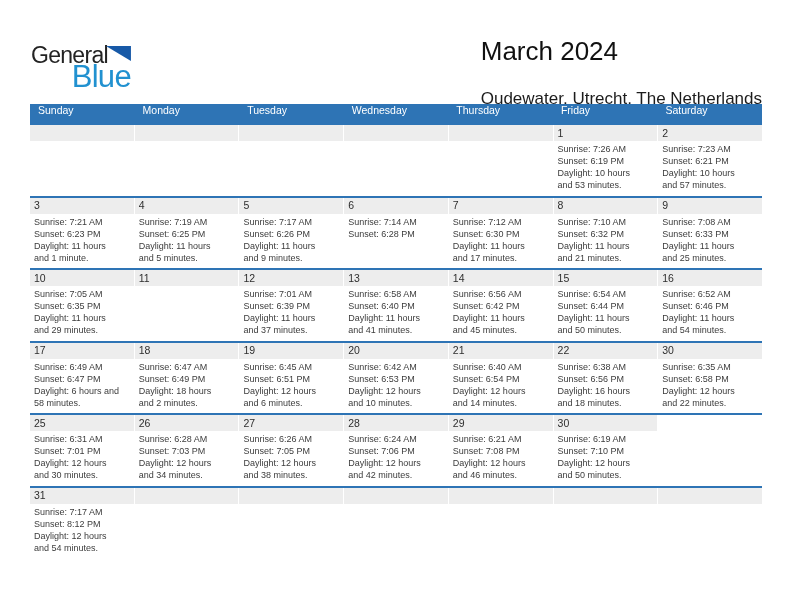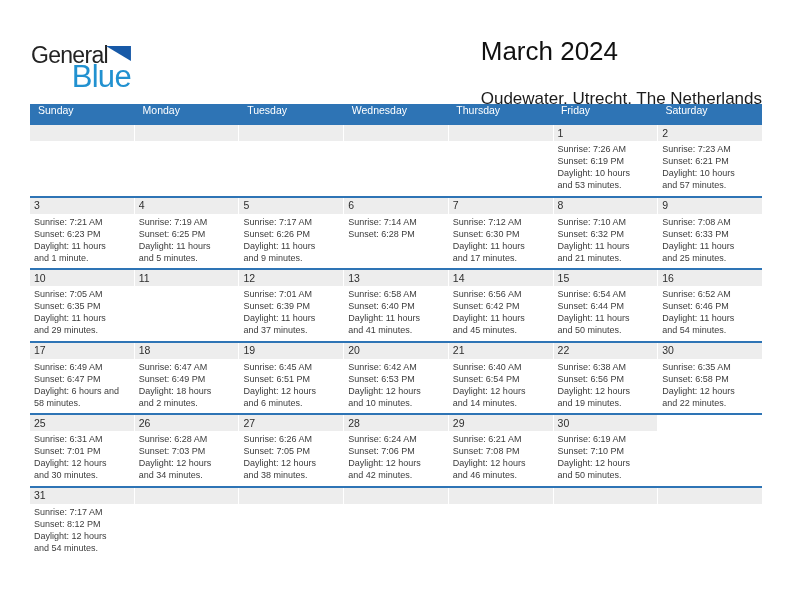--- a/index.html
+++ b/index.html
@@ -307,21 +307,21 @@
               <div>Daylight: 12 hours and 14 minutes.</div>
             </div>
           </div>
           <div class="day-cell">
             <div class="date-strip">
               <span class="date-num">22</span>
             </div>
             <div class="day-text">
               <div>Sunrise: 6:38 AM</div>
               <div>Sunset: 6:56 PM</div>
-              <div>Daylight: 12 hours and 19 minutes.</div>
+              <div>Daylight: 16 hours and 18 minutes.</div>
             </div>
           </div>
           <div class="day-cell">
             <div class="date-strip">
               <span class="date-num">30</span>
             </div>
             <div class="day-text">
               <div>Sunrise: 6:35 AM</div>
               <div>Sunset: 6:58 PM</div>
               <div>Daylight: 12 hours and 22 minutes.</div>

